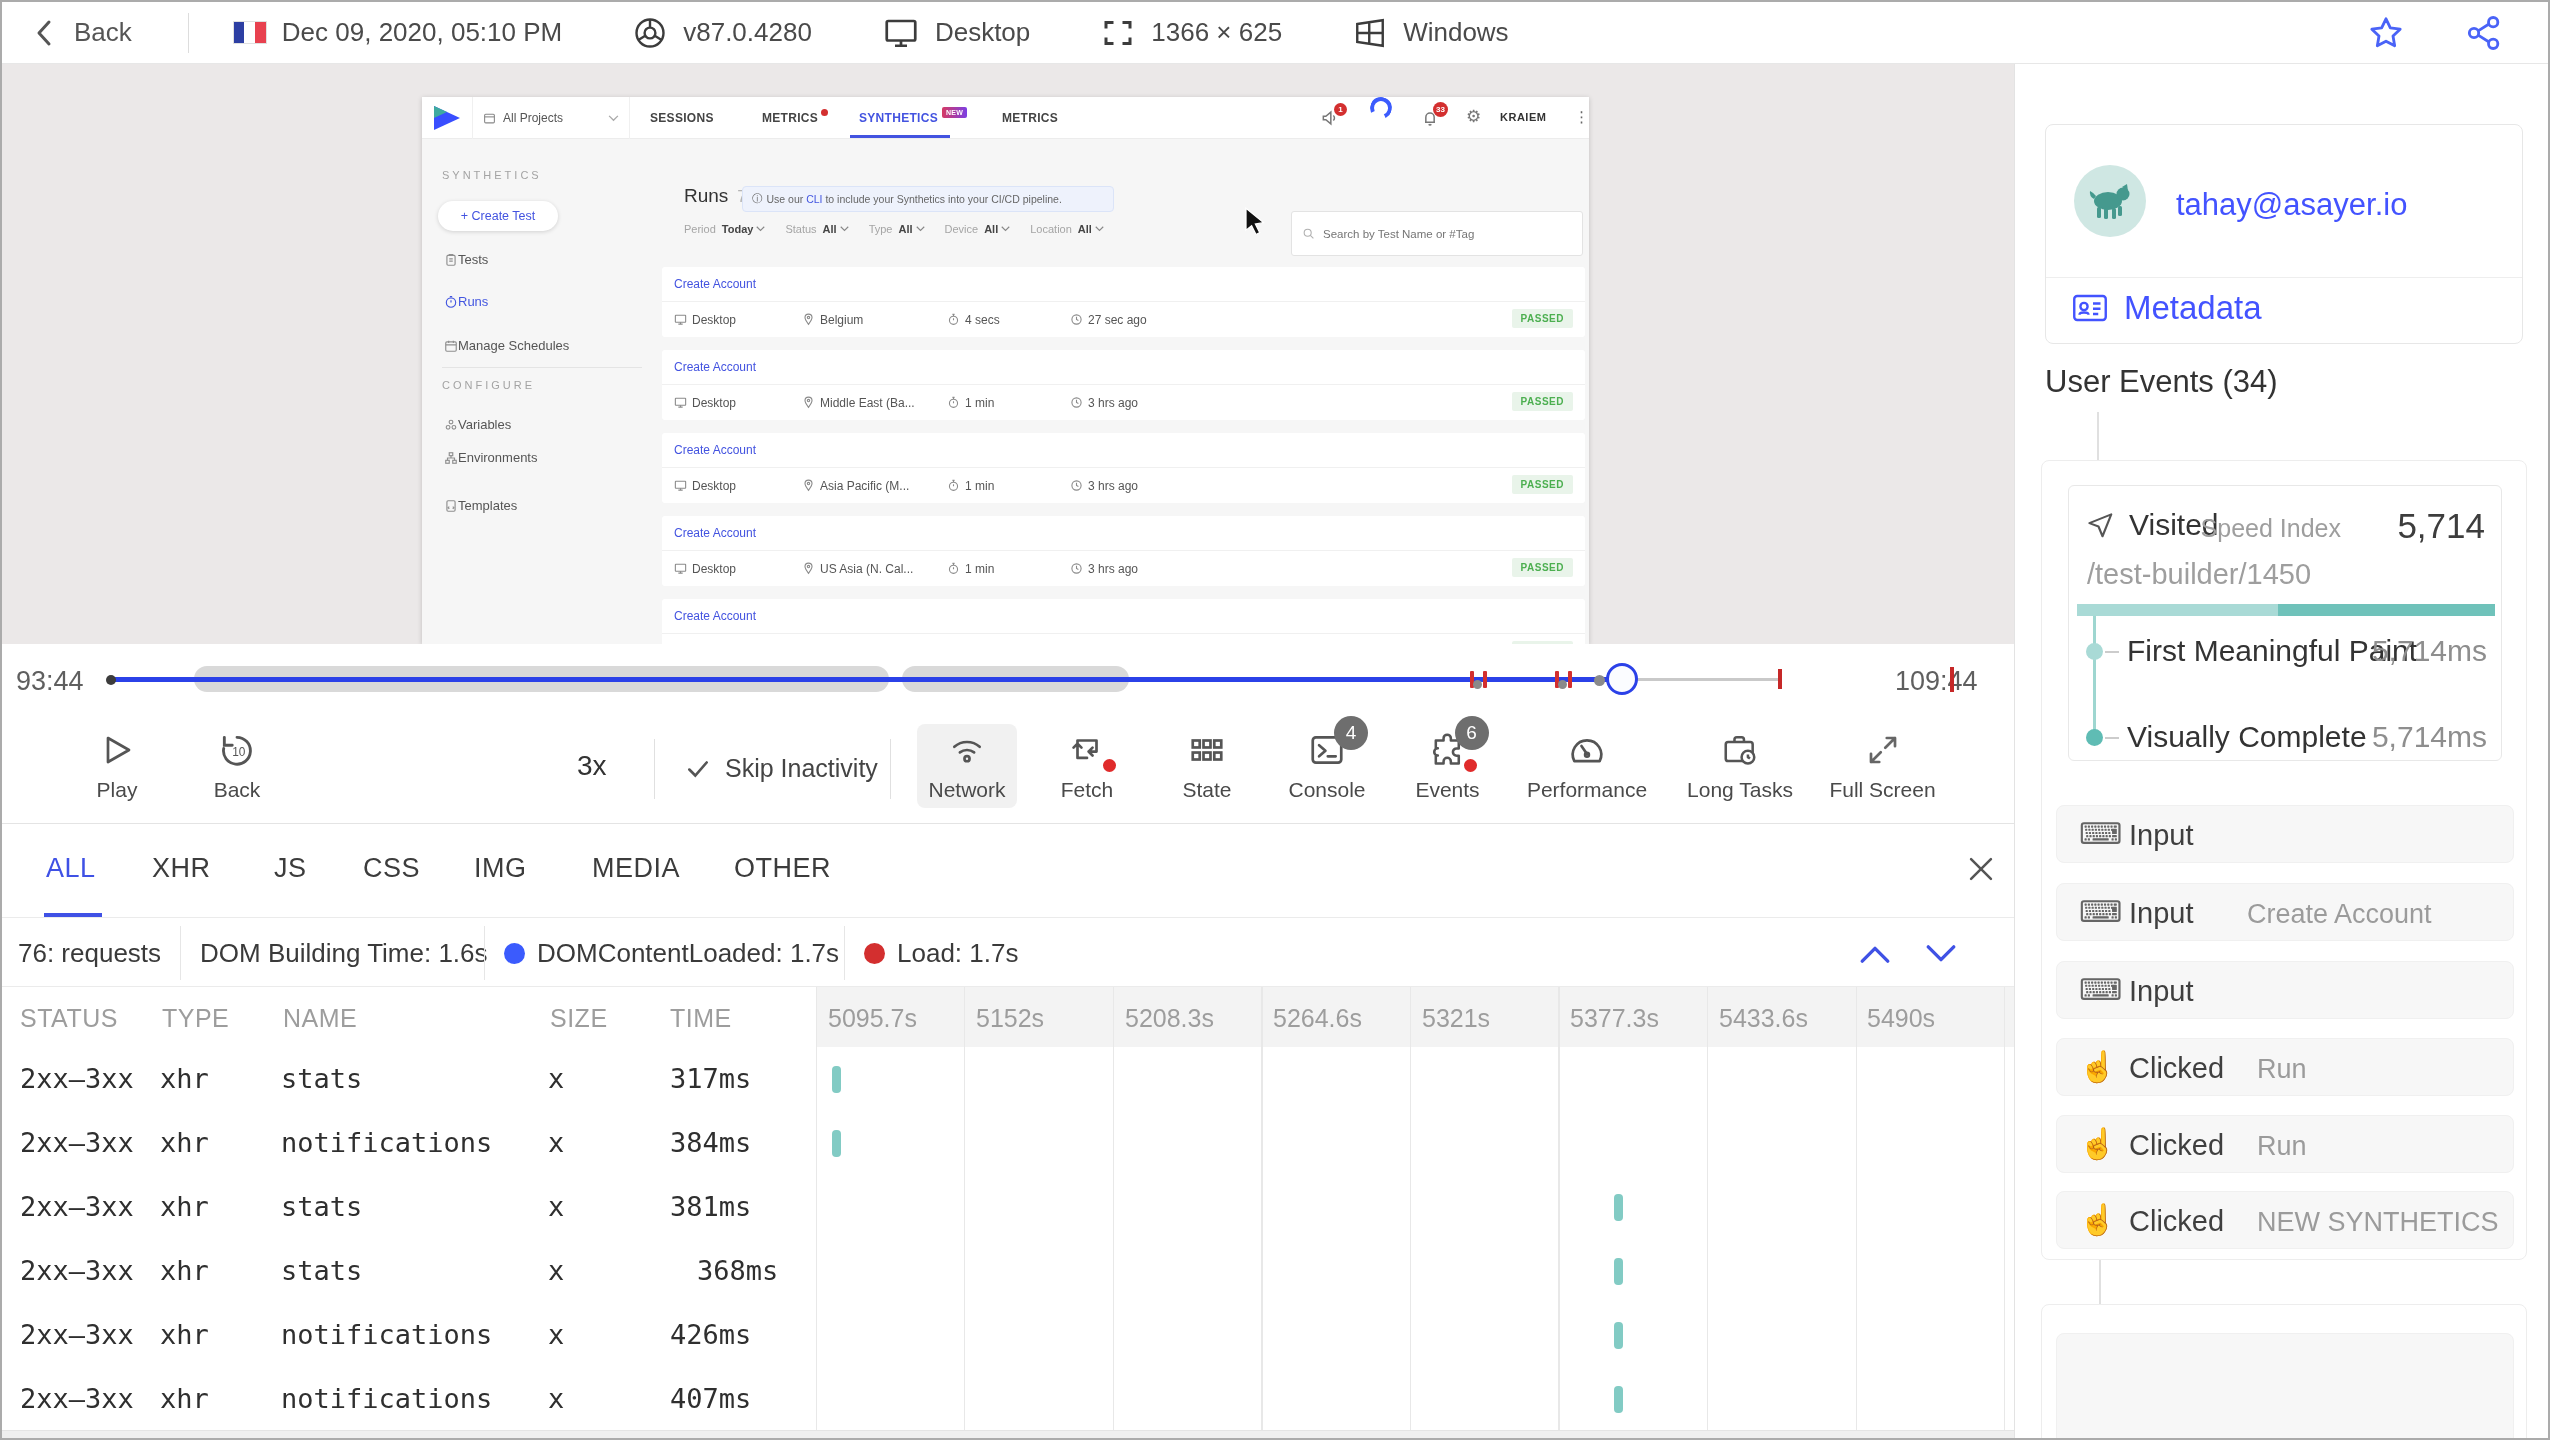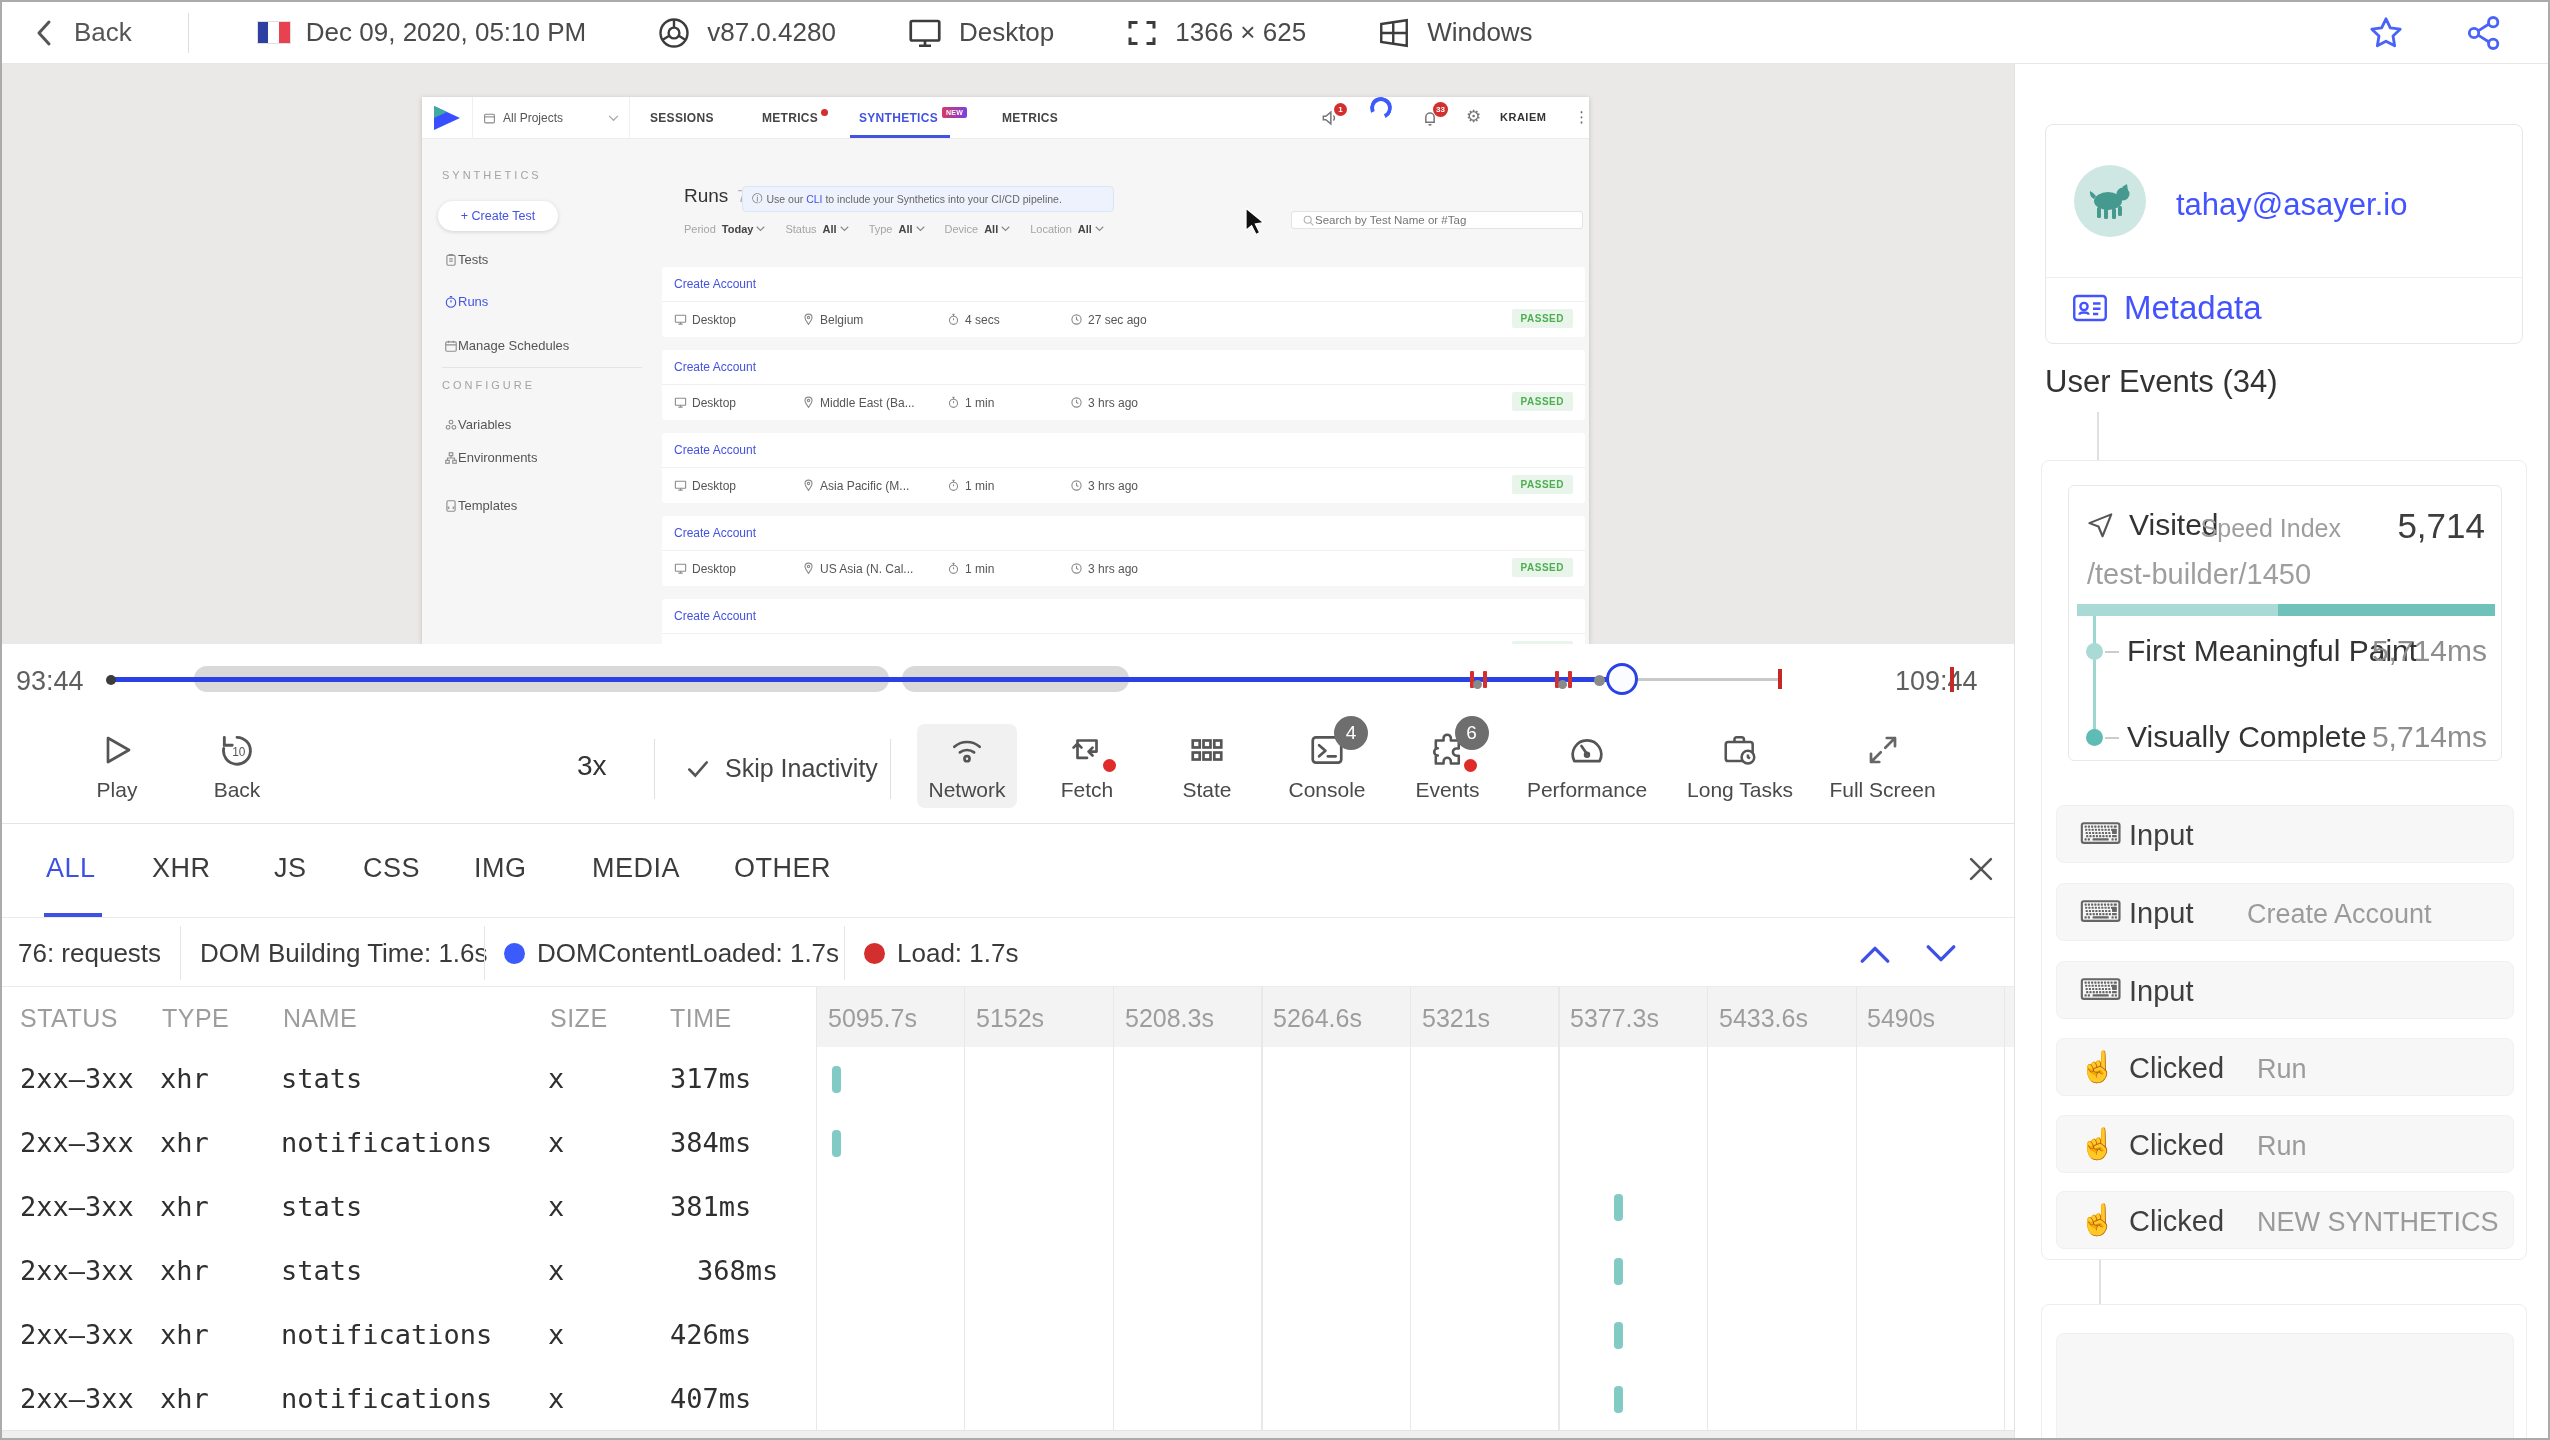--- a/index.html
+++ b/index.html
@@ -48,21 +48,21 @@
   .side-item.active { color:#4356e0; }
   .side-div { position:absolute; left:20px; width:200px; border-top:1px solid #e4e4e4; }
   .app-main { position:absolute; left:240px; top:0; right:0; bottom:0; }
   .runs-title { position:absolute; left:22px; top:46px; font-size:19px; color:#333; display:flex; gap:9px; align-items:baseline; }
   .runs-count { font-size:17px; color:#b5b5b5; }
   .cli-banner { position:absolute; left:80px; top:47px; width:372px; height:26px; background:#eef2fc; border:1px solid #dbe4f8; border-radius:4px; font-size:10.5px; color:#666; display:flex; align-items:center; gap:4px; padding:0 9px; white-space:nowrap; }
   .cli-link { color:#4356e0; }
   .filters { position:absolute; left:22px; top:84px; display:flex; gap:20px; font-size:11px; align-items:center; }
   .flt { display:flex; gap:6px; align-items:center; }
   .flt .lab { color:#a5a5a5; } .flt .val { color:#444; font-weight:bold; display:flex; align-items:center; gap:3px; }
-  .app-search { position:absolute; left:629px; top:72px; width:292px; height:18px; background:#fff; border:1px solid #e3e3e3; border-radius:3px; display:flex; align-items:center; gap:0; padding:0 10px; }
+  .app-search { position:absolute; left:629px; top:72px; width:292px; height:45px; background:#fff; border:1px solid #e3e3e3; border-radius:3px; display:flex; align-items:center; gap:8px; padding:0 10px; }
   .app-search input { border:none; outline:none; font-size:11.5px; width:230px; color:#555; font-family:"Liberation Sans",sans-serif; background:transparent; }
   .runs-list { position:absolute; left:0; top:128px; right:4px; }
   .run-card { background:#fff; border-radius:3px; margin-bottom:13px; height:70px; position:relative; }
   .run-name { display:block; height:35px; line-height:35px; padding-left:12px; color:#4353e0; font-size:12px; border-bottom:1px solid #f0f0f0; }
   .run-det { position:relative; height:35px; font-size:12px; color:#555; }
   .run-det .cell { position:absolute; top:0; height:35px; display:flex; align-items:center; gap:5px; color:#555; }
   .badge-passed { position:absolute; right:12px; top:7px; font-size:10px; font-weight:bold; letter-spacing:.5px; color:#4caf50; background:#e9f4ea; border-radius:2px; padding:4px 9px; }
   .gico { color:#8a8a8a; }
 
   .cursor { position:absolute; left:1241px; top:143px; }
@@ -152,21 +152,21 @@
 <div id="screen">
 
   <header class="topbar">
     <div class="tb-item tb-back">
       <svg width="24" height="32" viewBox="0 0 24 32">
           <path d="M17 5 L7 16 L17 27" fill="none" stroke="#555" stroke-width="3" stroke-linecap="round" stroke-linejoin="round"></path>
         </svg>
       <span>Back</span>
     </div>
     <div class="tb-sep"></div>
-    <div class="tb-item" style="margin-left:68px">
+    <div class="tb-item" style="margin-left:44px">
       <span class="flag">
           <i></i>
           <i></i>
           <i></i>
         </span>
       <span>Dec 09, 2020, 05:10 PM</span>
     </div>
     <div class="tb-item">
       <svg class="tb-icon" width="36" height="36" viewBox="0 0 24 24" fill="none" stroke="#3c3c3c" stroke-width="1.6">
           <circle cx="12" cy="12" r="9"></circle>

